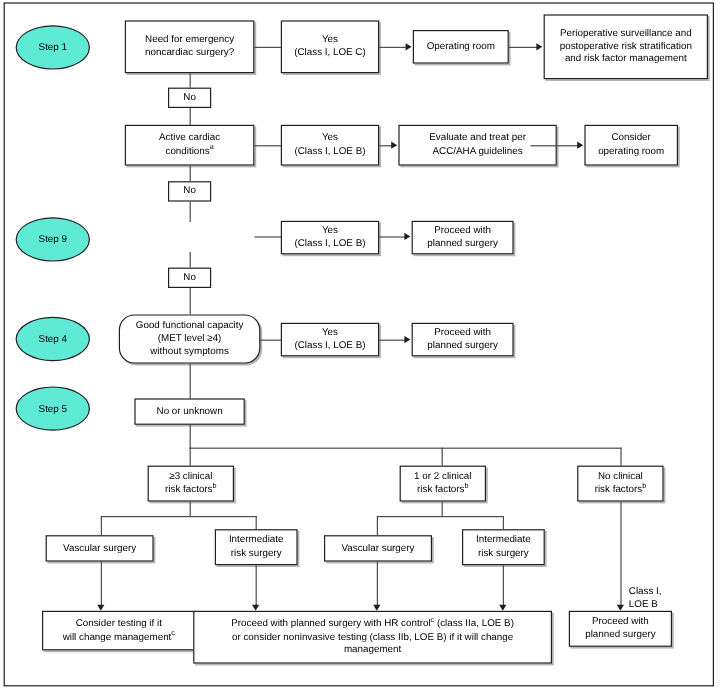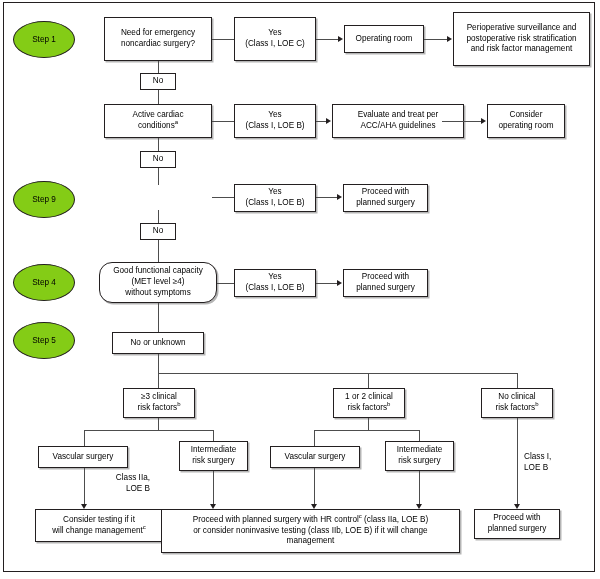--- a/index.html
+++ b/index.html
@@ -39,36 +39,37 @@
     font-size: 8.2px;
     line-height: 1.32;
     color: #000000;
     box-shadow: 1.5px 1.5px 0 rgba(120,120,120,0.55);
     padding: 1px 2px;
   }
   .oval {
     position: absolute;
     box-sizing: border-box;
     border: 1px solid #231f20;
-    background: #84cc16;
+    background: #5eead4;
     border-radius: 50%;
     display: flex;
     align-items: center;
     justify-content: center;
     text-align: center;
     font-size: 8.2px;
     color: #000000;
   }
   .lbl {
     position: absolute;
     font-size: 8.2px;
     line-height: 1.32;
     color: #000000;
     text-align: center;
     white-space: pre-line;
+    margin-top: 36px;
   }
   .ln {
     position: absolute;
     background: #4d4d4d;
   }
   .hln { height: 1px; }
   .vln { width: 1px; }
   .arrow {
     position: absolute;
     width: 0;

